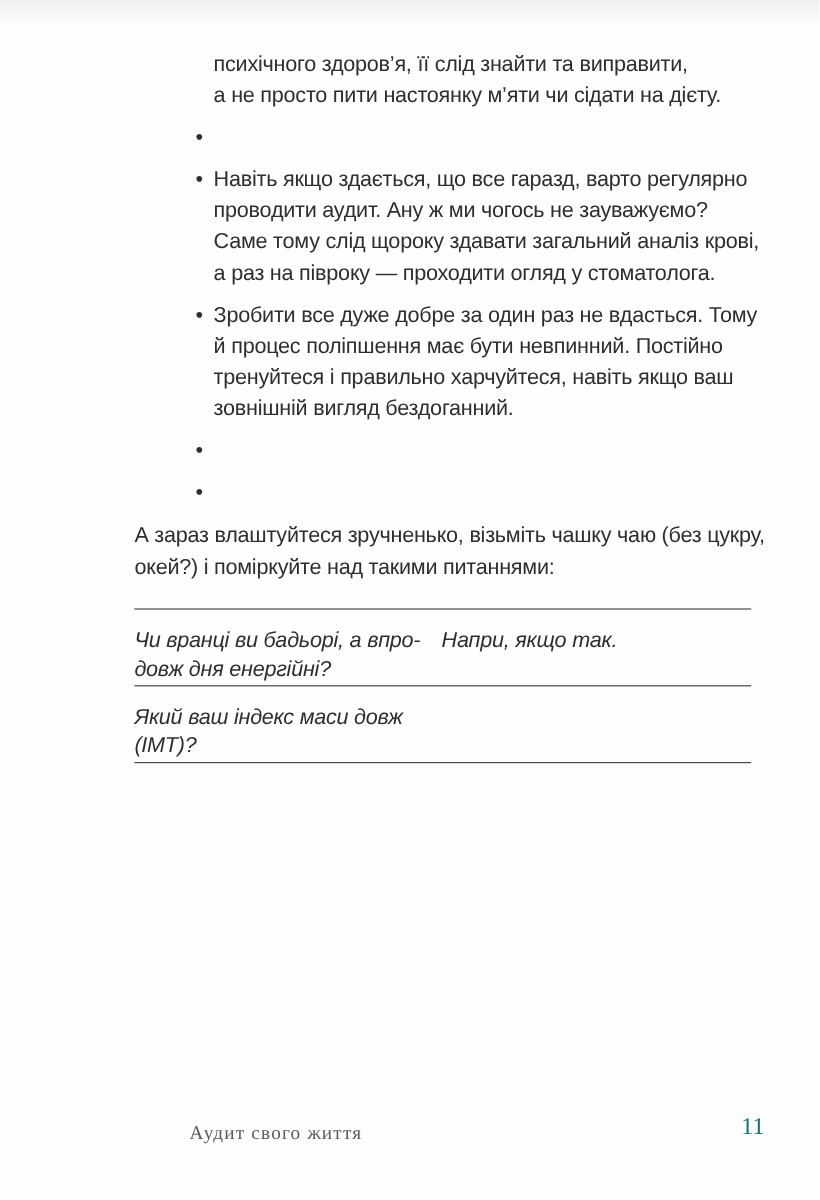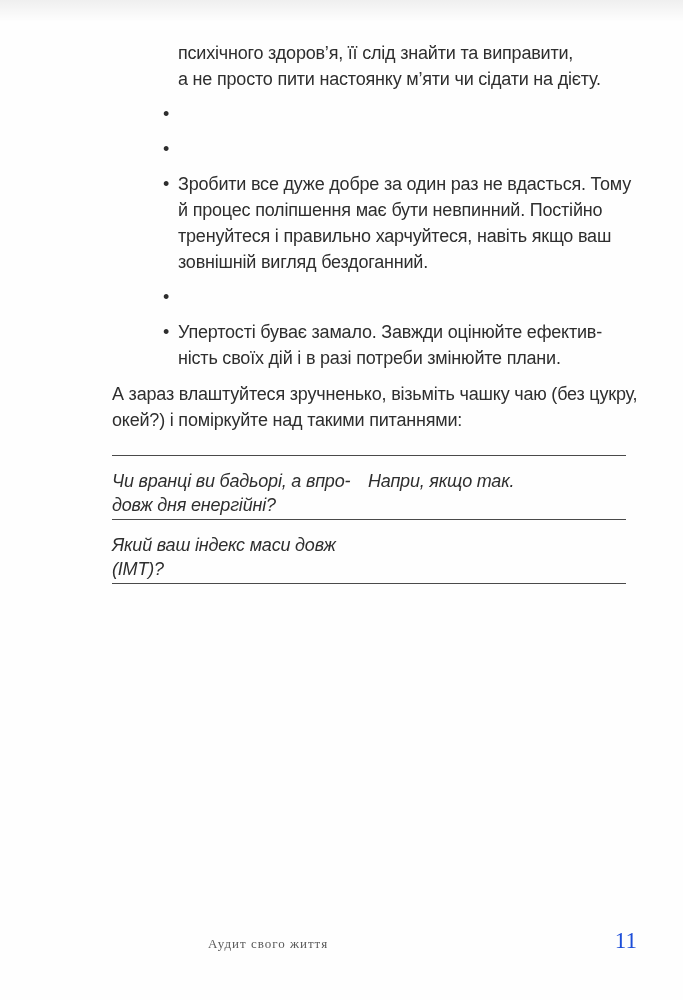--- a/index.html
+++ b/index.html
@@ -41,60 +41,62 @@
     line-height:24px;
   }
   .qcell { flex:0 0 256px; width:256px; padding-right:16px; box-sizing:border-box; }
   .acell { flex:1; }
   .footer {
     position:absolute; left:112px; right:46px; top:928px;
     display:flex; justify-content:space-between; align-items:flex-start;
     font-family:"Liberation Serif", serif;
   }
   .running-title {
-    margin-left:96px; margin-top:8px;
-    font-size:13px; letter-spacing:1px;
+    margin-left:46px; margin-top:8px;
+    font-size:16px; letter-spacing:1px;
     color:#5a5a5a;
   }
   .page-number {
-    font-size:23px; color:#1d4ed8; letter-spacing:0;
+    font-size:20px; color:#0f766e; letter-spacing:0;
   }
 </style>
 </head>
 <body>
 
 <div class="page">
   <div class="top-shade"></div>
 
   <div class="content">
 
     <p class="para intro lines">психічного здоров’я, її слід знайти та виправити,
 а не просто пити настоянку м’яти чи сідати на дієту.</p>
 
     <ul class="bullets">
       <li class="bullet-item">
         <span class="marker">•</span>
       </li>
       <li class="bullet-item">
         <span class="marker">•</span>
+        <span class="btext lines">Навіть якщо здається, що все гаразд, варто регулярно
+проводити аудит. Ану ж ми чогось не зауважуємо?
+Саме тому слід щороку здавати загальний аналіз крові,
+а раз на півроку — проходити огляд у стоматолога.</span>
       </li>
       <li class="bullet-item">
         <span class="marker">•</span>
         <span class="btext lines">Зробити все дуже добре за один раз не вдасться. Тому
 й процес поліпшення має бути невпинний. Постійно
 тренуйтеся і правильно харчуйтеся, навіть якщо ваш
 зовнішній вигляд бездоганний.</span>
       </li>
       <li class="bullet-item">
         <span class="marker">•</span>
       </li>
       <li class="bullet-item">
         <span class="marker">•</span>
-        <span class="btext lines">Упертості буває замало. Завжди оцінюйте ефектив-
-ність своїх дій і в разі потреби змінюйте плани.</span>
       </li>
     </ul>
 
     <p class="para closing lines">А зараз влаштуйтеся зручненько, візьміть чашку чаю (без цукру,
 окей?) і поміркуйте над такими питаннями:</p>
 
     <div class="qtable">
       <div class="trow">
         <div class="qcell lines">Чи вранці ви бадьорі, а впро-
 довж дня енергійні?</div>

